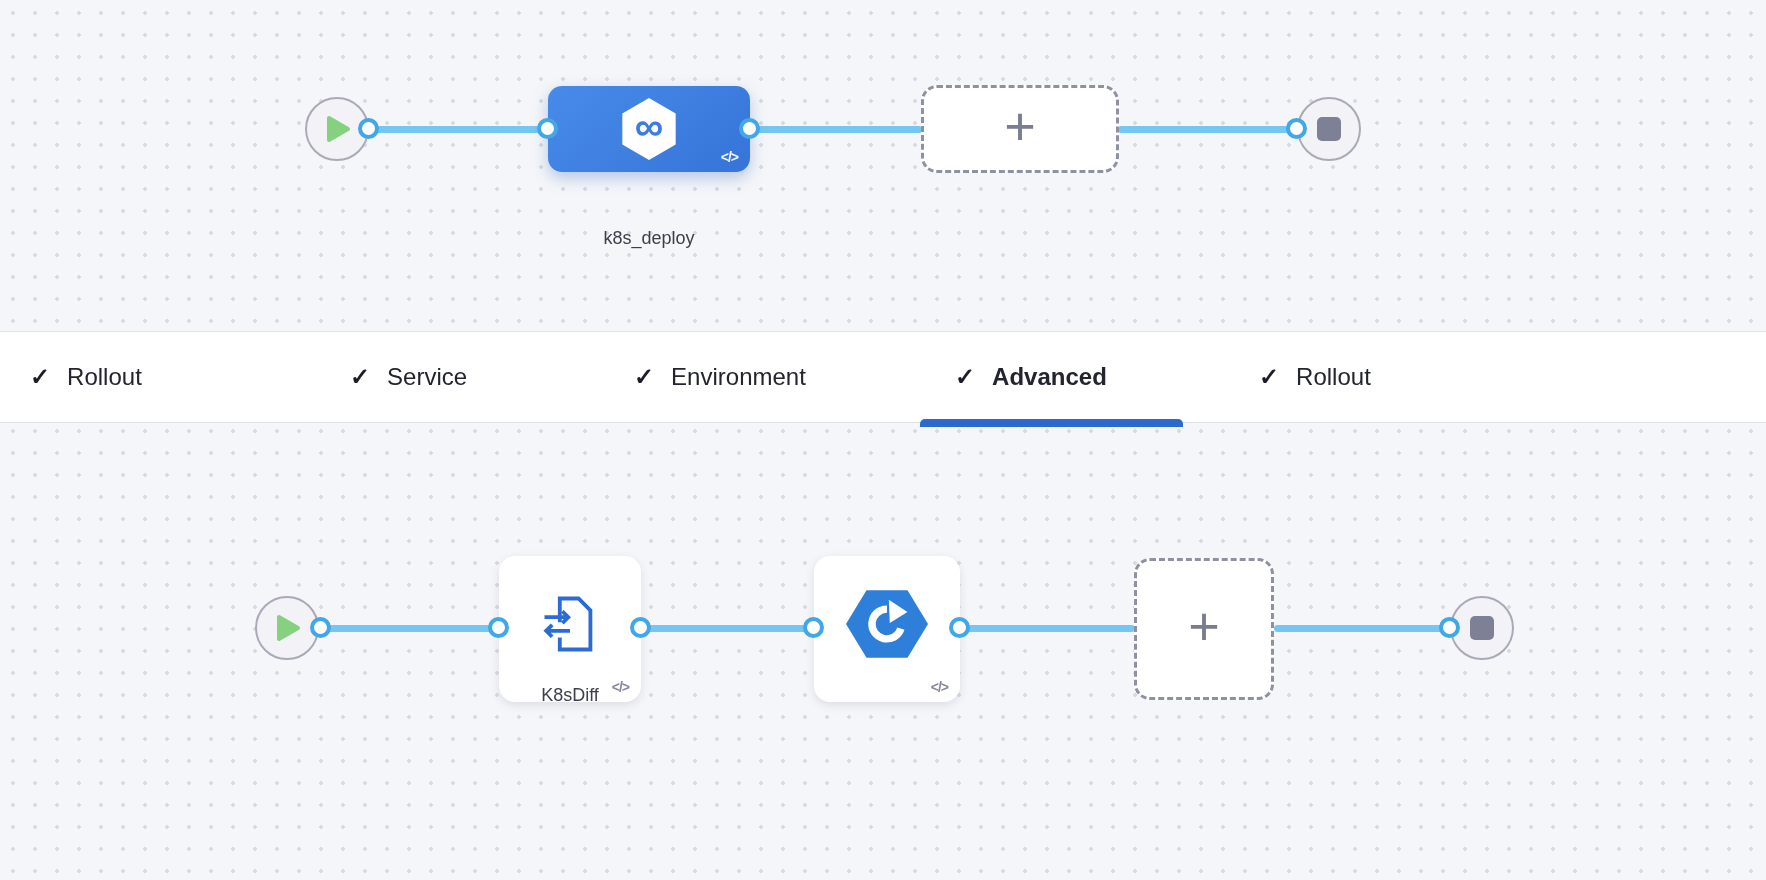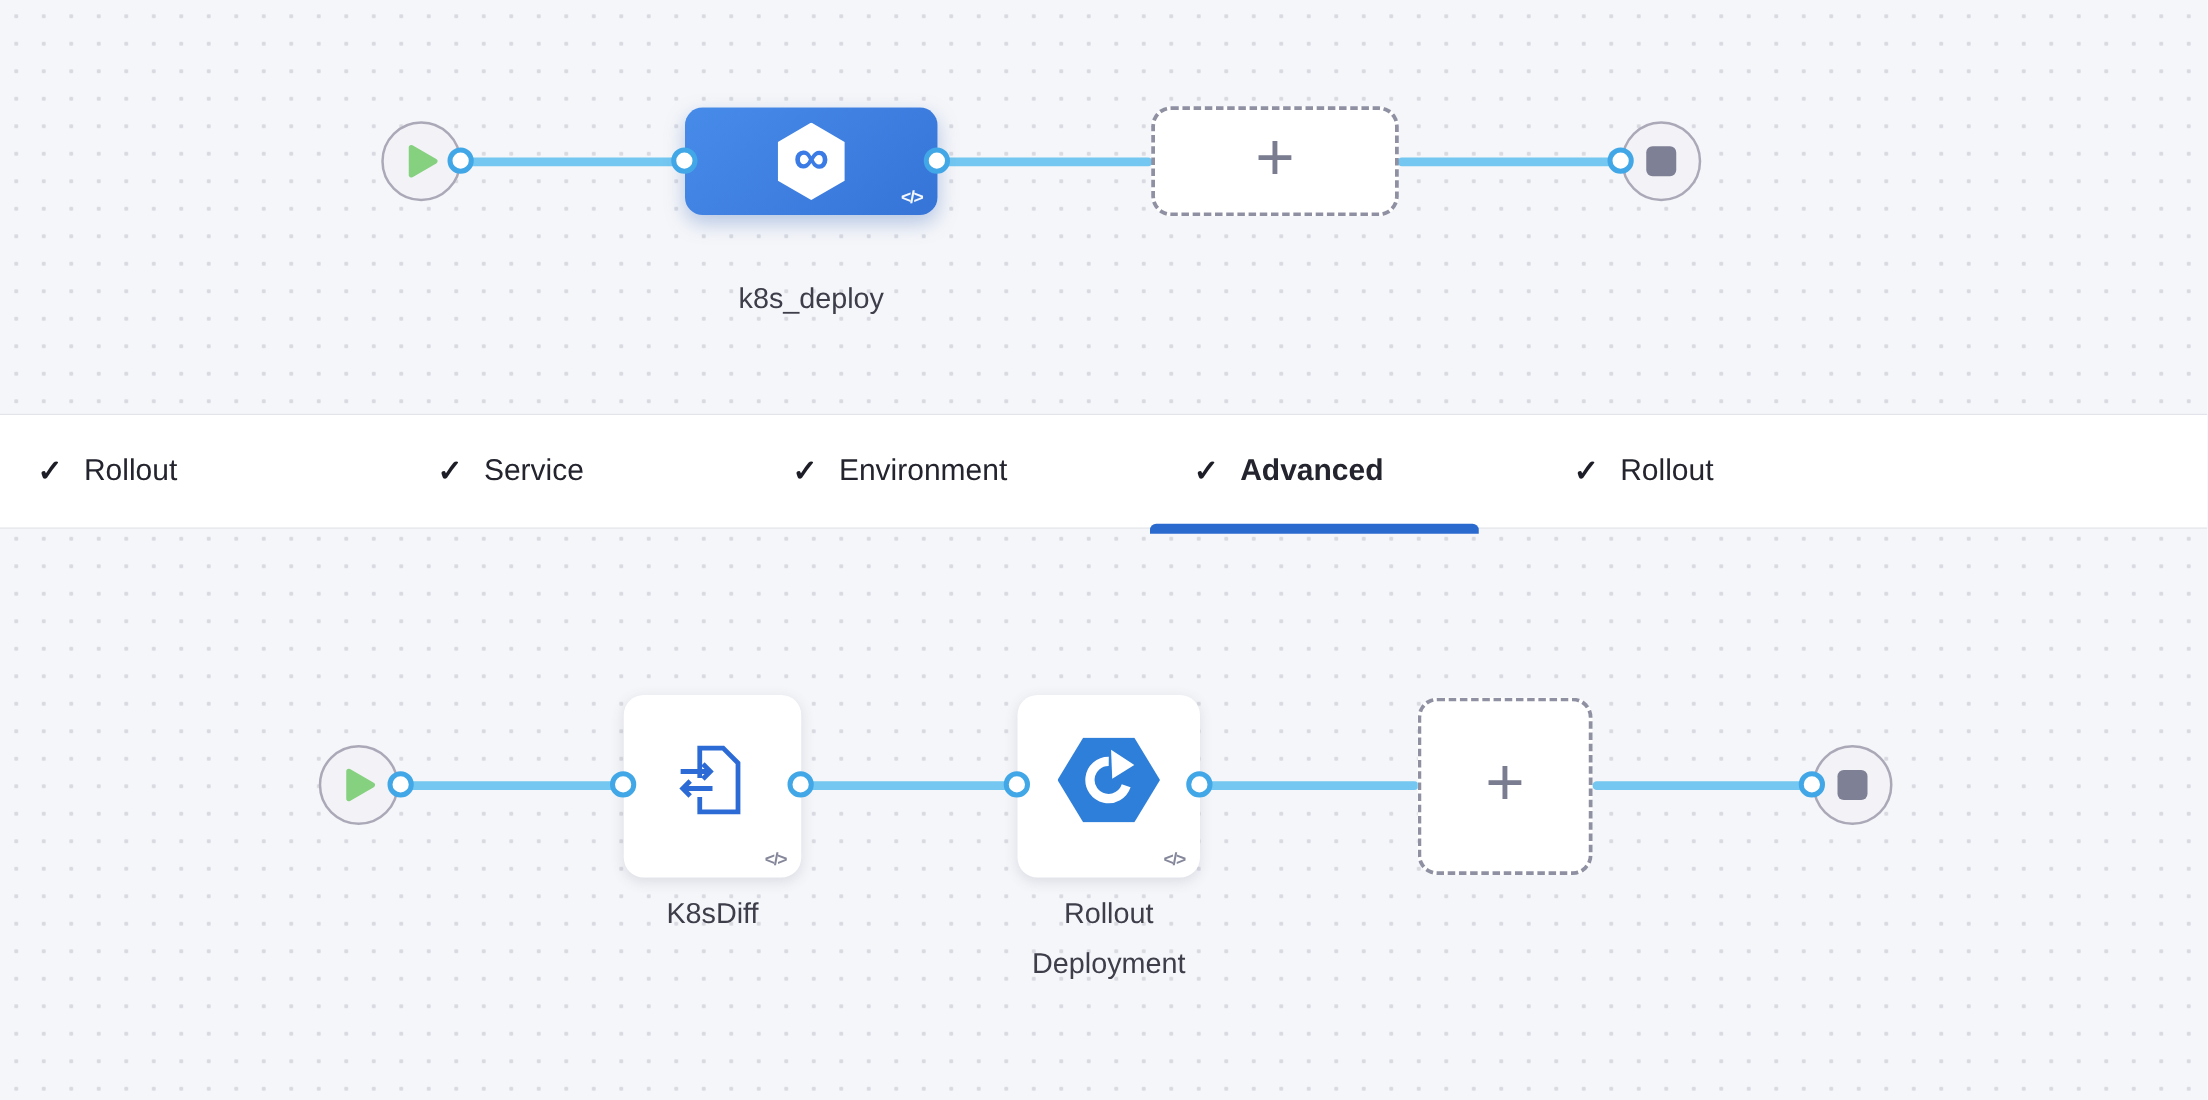--- a/index.html
+++ b/index.html
@@ -42,21 +42,21 @@
   
   .step-card{position:absolute;background:#fff;border-radius:16px;
     box-shadow:0 3px 10px rgba(70,80,110,.14);z-index:2;
     display:flex;align-items:center;justify-content:center;cursor:pointer;}
   .step-card .code-glyph{color:#85879A;}
   .rollout-hex{width:82px;height:72px;background:#2E7FD9;
     clip-path:polygon(25% 3%,75% 3%,100% 50%,75% 97%,25% 97%,0% 50%);
     display:flex;align-items:center;justify-content:center;}
 
   
-  .node-label{position:absolute;font-size:23px;color:#3D3E4A;text-align:center;
+  .node-label{position:absolute;font-size:18px;color:#3D3E4A;text-align:center;
     line-height:40px;z-index:2;}
 
   
   .tabbar{position:absolute;left:0;top:331px;width:1766px;height:90px;background:#fff;
     border-top:1px solid #E3E4EA;border-bottom:1px solid #E1E3E8;z-index:5;}
   .tab{position:absolute;top:0;height:100%;display:flex;align-items:center;gap:17px;
     font-size:24px;color:#23242E;cursor:pointer;white-space:nowrap;}
   .tab .check{font-size:24px;font-weight:bold;color:#1C1D26;}
   .tab.active{font-weight:bold;}
   .tab-underline{position:absolute;left:920px;bottom:-5px;width:263px;height:8px;
@@ -163,16 +163,15 @@
   </div>
 
   <div class="add-node" style="left:1134px;top:558px;width:140px;height:142px;">
     <span class="plus">+</span>
   </div>
 
   <div class="round-node" style="left:1450px;top:596px;">
     <div class="stop-sq"></div>
   </div>
 
-  <div class="node-label" style="left:470px;top:634px;width:200px;padding-top:76px;">K8sDiff</div>
-  <div class="node-label" style="left:797px;top:710px;width:180px;">Rollout Deployment</div>
+  <div class="node-label" style="left:470px;top:599px;width:200px;padding-top:76px;">K8sDiff</div>
 
 </div>
 
 </body></html>

